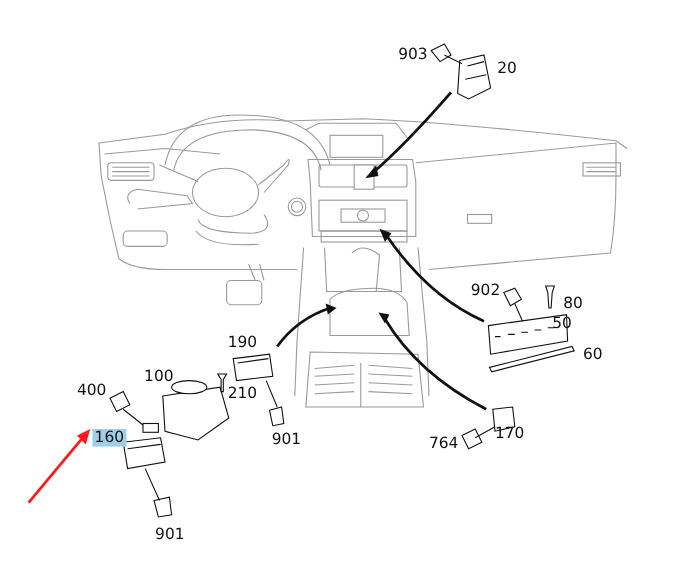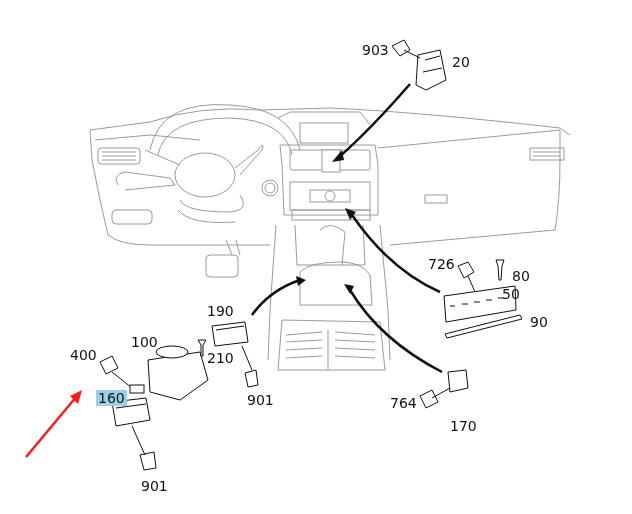--- a/index.html
+++ b/index.html
@@ -120,26 +120,26 @@
     </g>
 
     <g>
       <line x1="26" y1="457" x2="76" y2="397" stroke="#ff1a1a" stroke-width="2.5"></line>
       <path d="M82 390 L70 396 L78 404 Z" fill="#ff1a1a"></path>
     </g>
   </svg>
 
   <span class="lbl" style="left:362px;top:42px">903</span>
   <span class="lbl" style="left:452px;top:54px">20</span>
-  <span class="lbl" style="left:428px;top:256px">726</span>
+  <span class="lbl" style="left:428px;top:256px">902</span>
   <span class="lbl" style="left:512px;top:268px">80</span>
   <span class="lbl" style="left:502px;top:286px">50</span>
-  <span class="lbl" style="left:530px;top:314px">90</span>
+  <span class="lbl" style="left:530px;top:314px">60</span>
   <span class="lbl" style="left:207px;top:303px">190</span>
   <span class="lbl" style="left:131px;top:334px">100</span>
   <span class="lbl" style="left:207px;top:350px">210</span>
   <span class="lbl" style="left:70px;top:347px">400</span>
-  <span class="lbl hl" style="left:96px;top:390px">160</span>
+  <span class="lbl hl" style="left:84px;top:390px">160</span>
   <span class="lbl" style="left:247px;top:392px">901</span>
   <span class="lbl" style="left:141px;top:478px">901</span>
   <span class="lbl" style="left:390px;top:395px">764</span>
-  <span class="lbl" style="left:450px;top:418px">170</span>
+  <span class="lbl" style="left:450px;top:386px">170</span>
 </div>
 
 </body></html>

